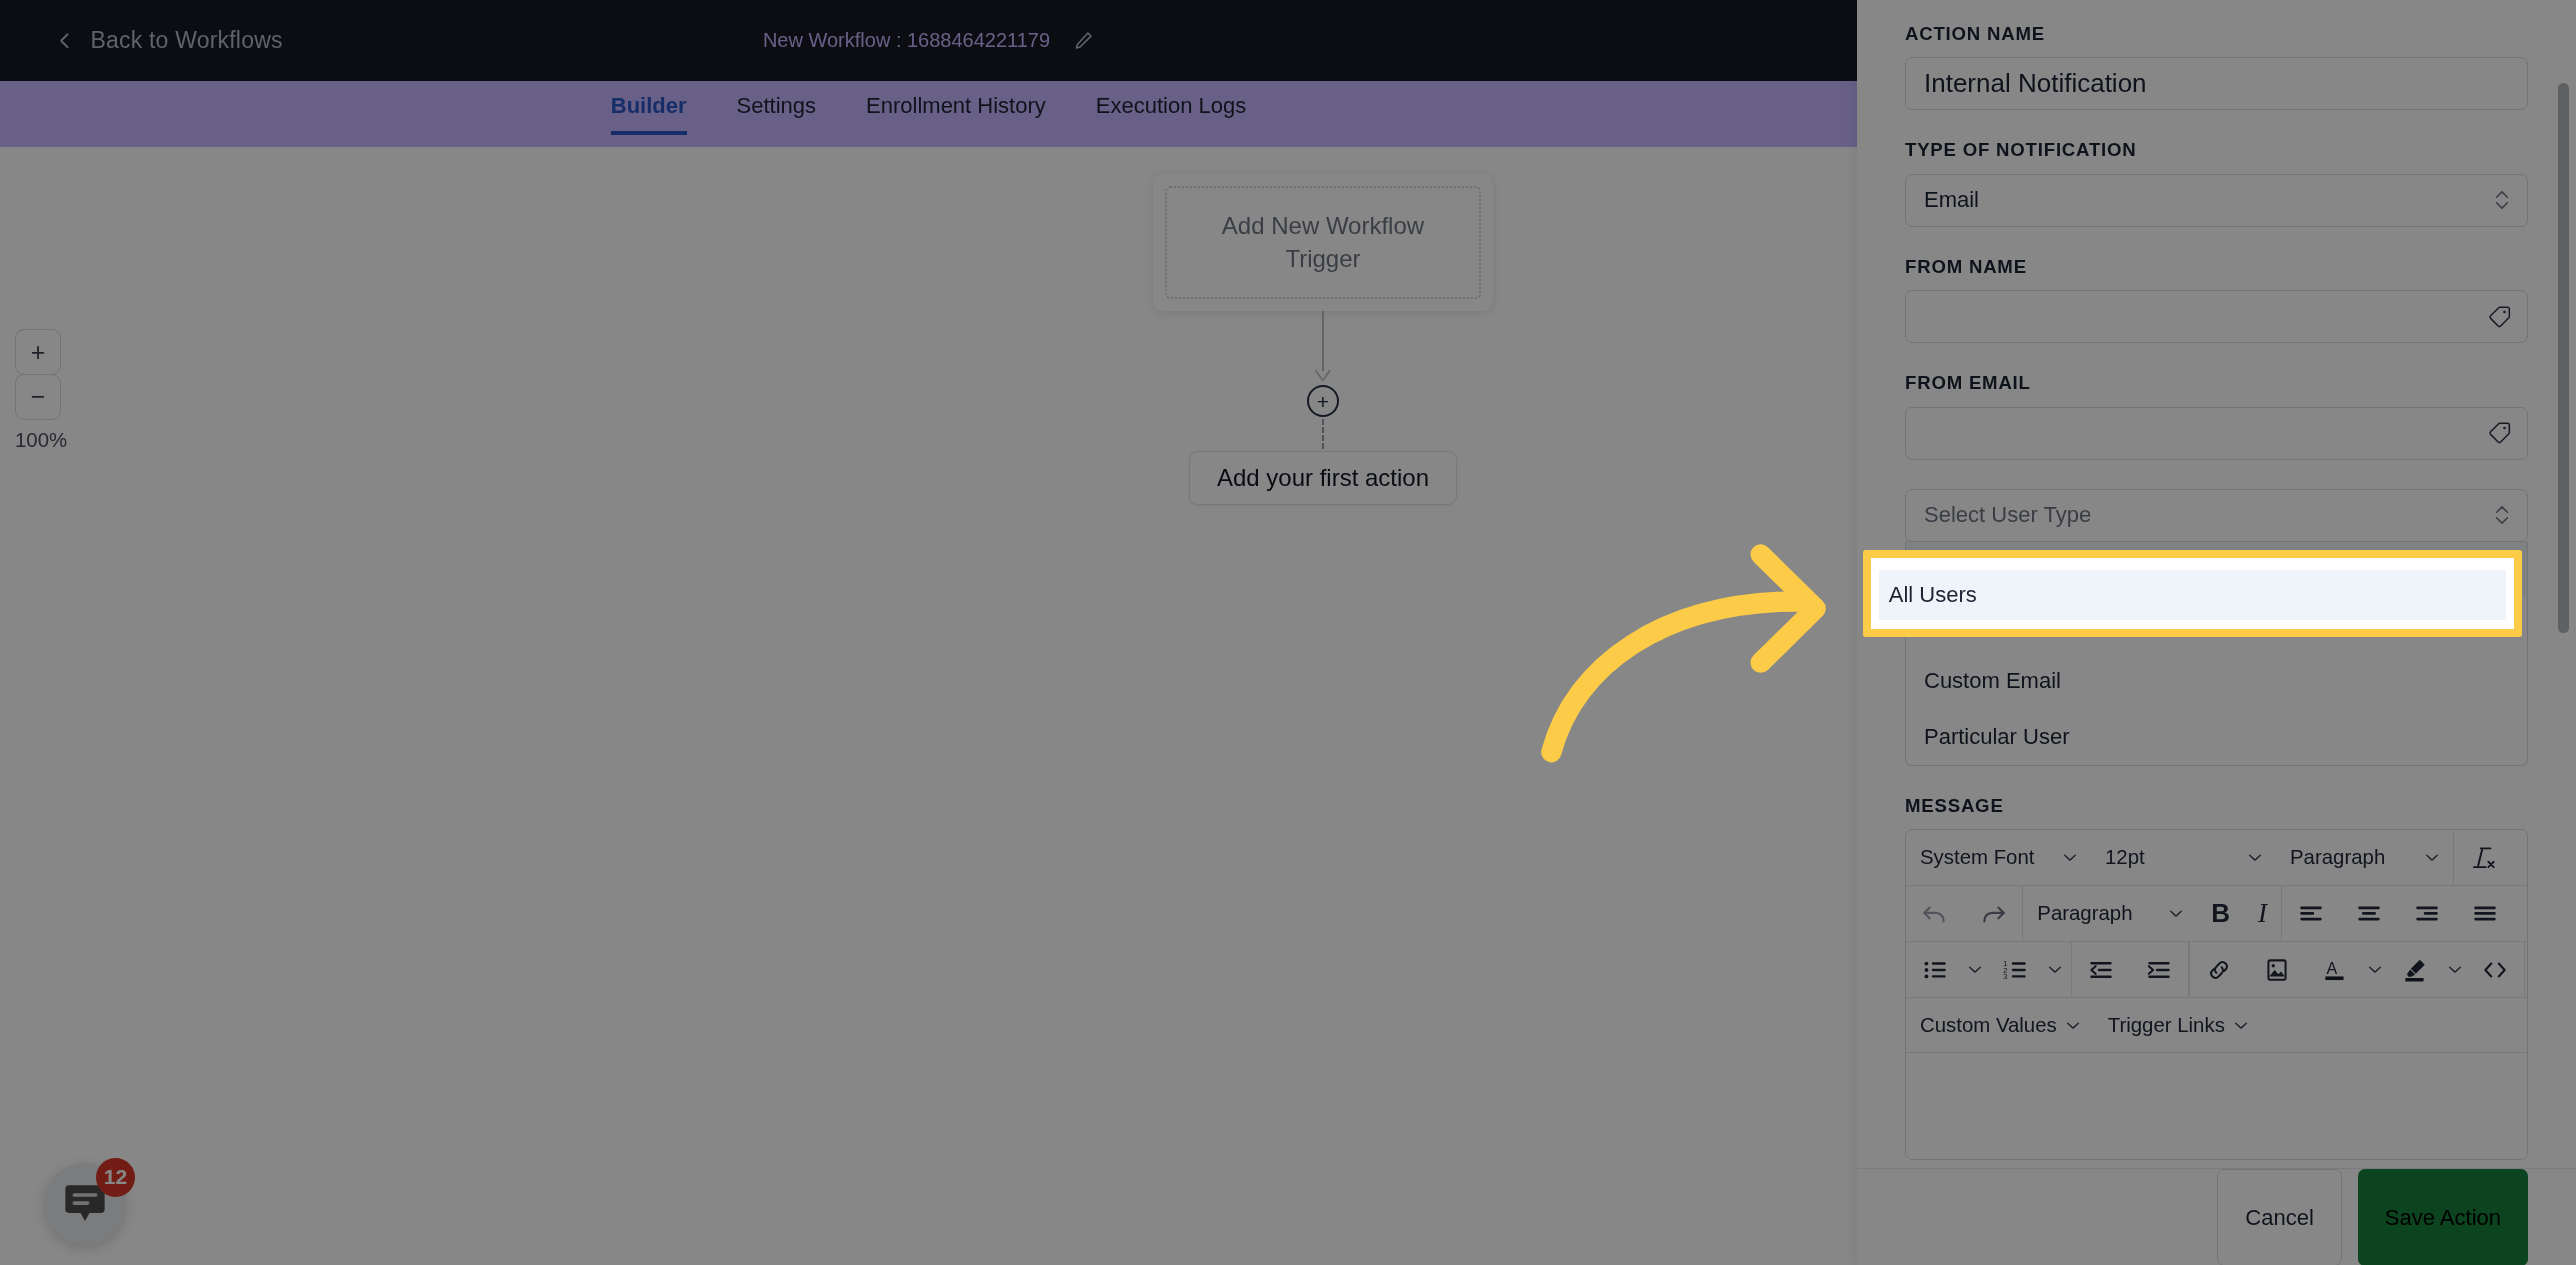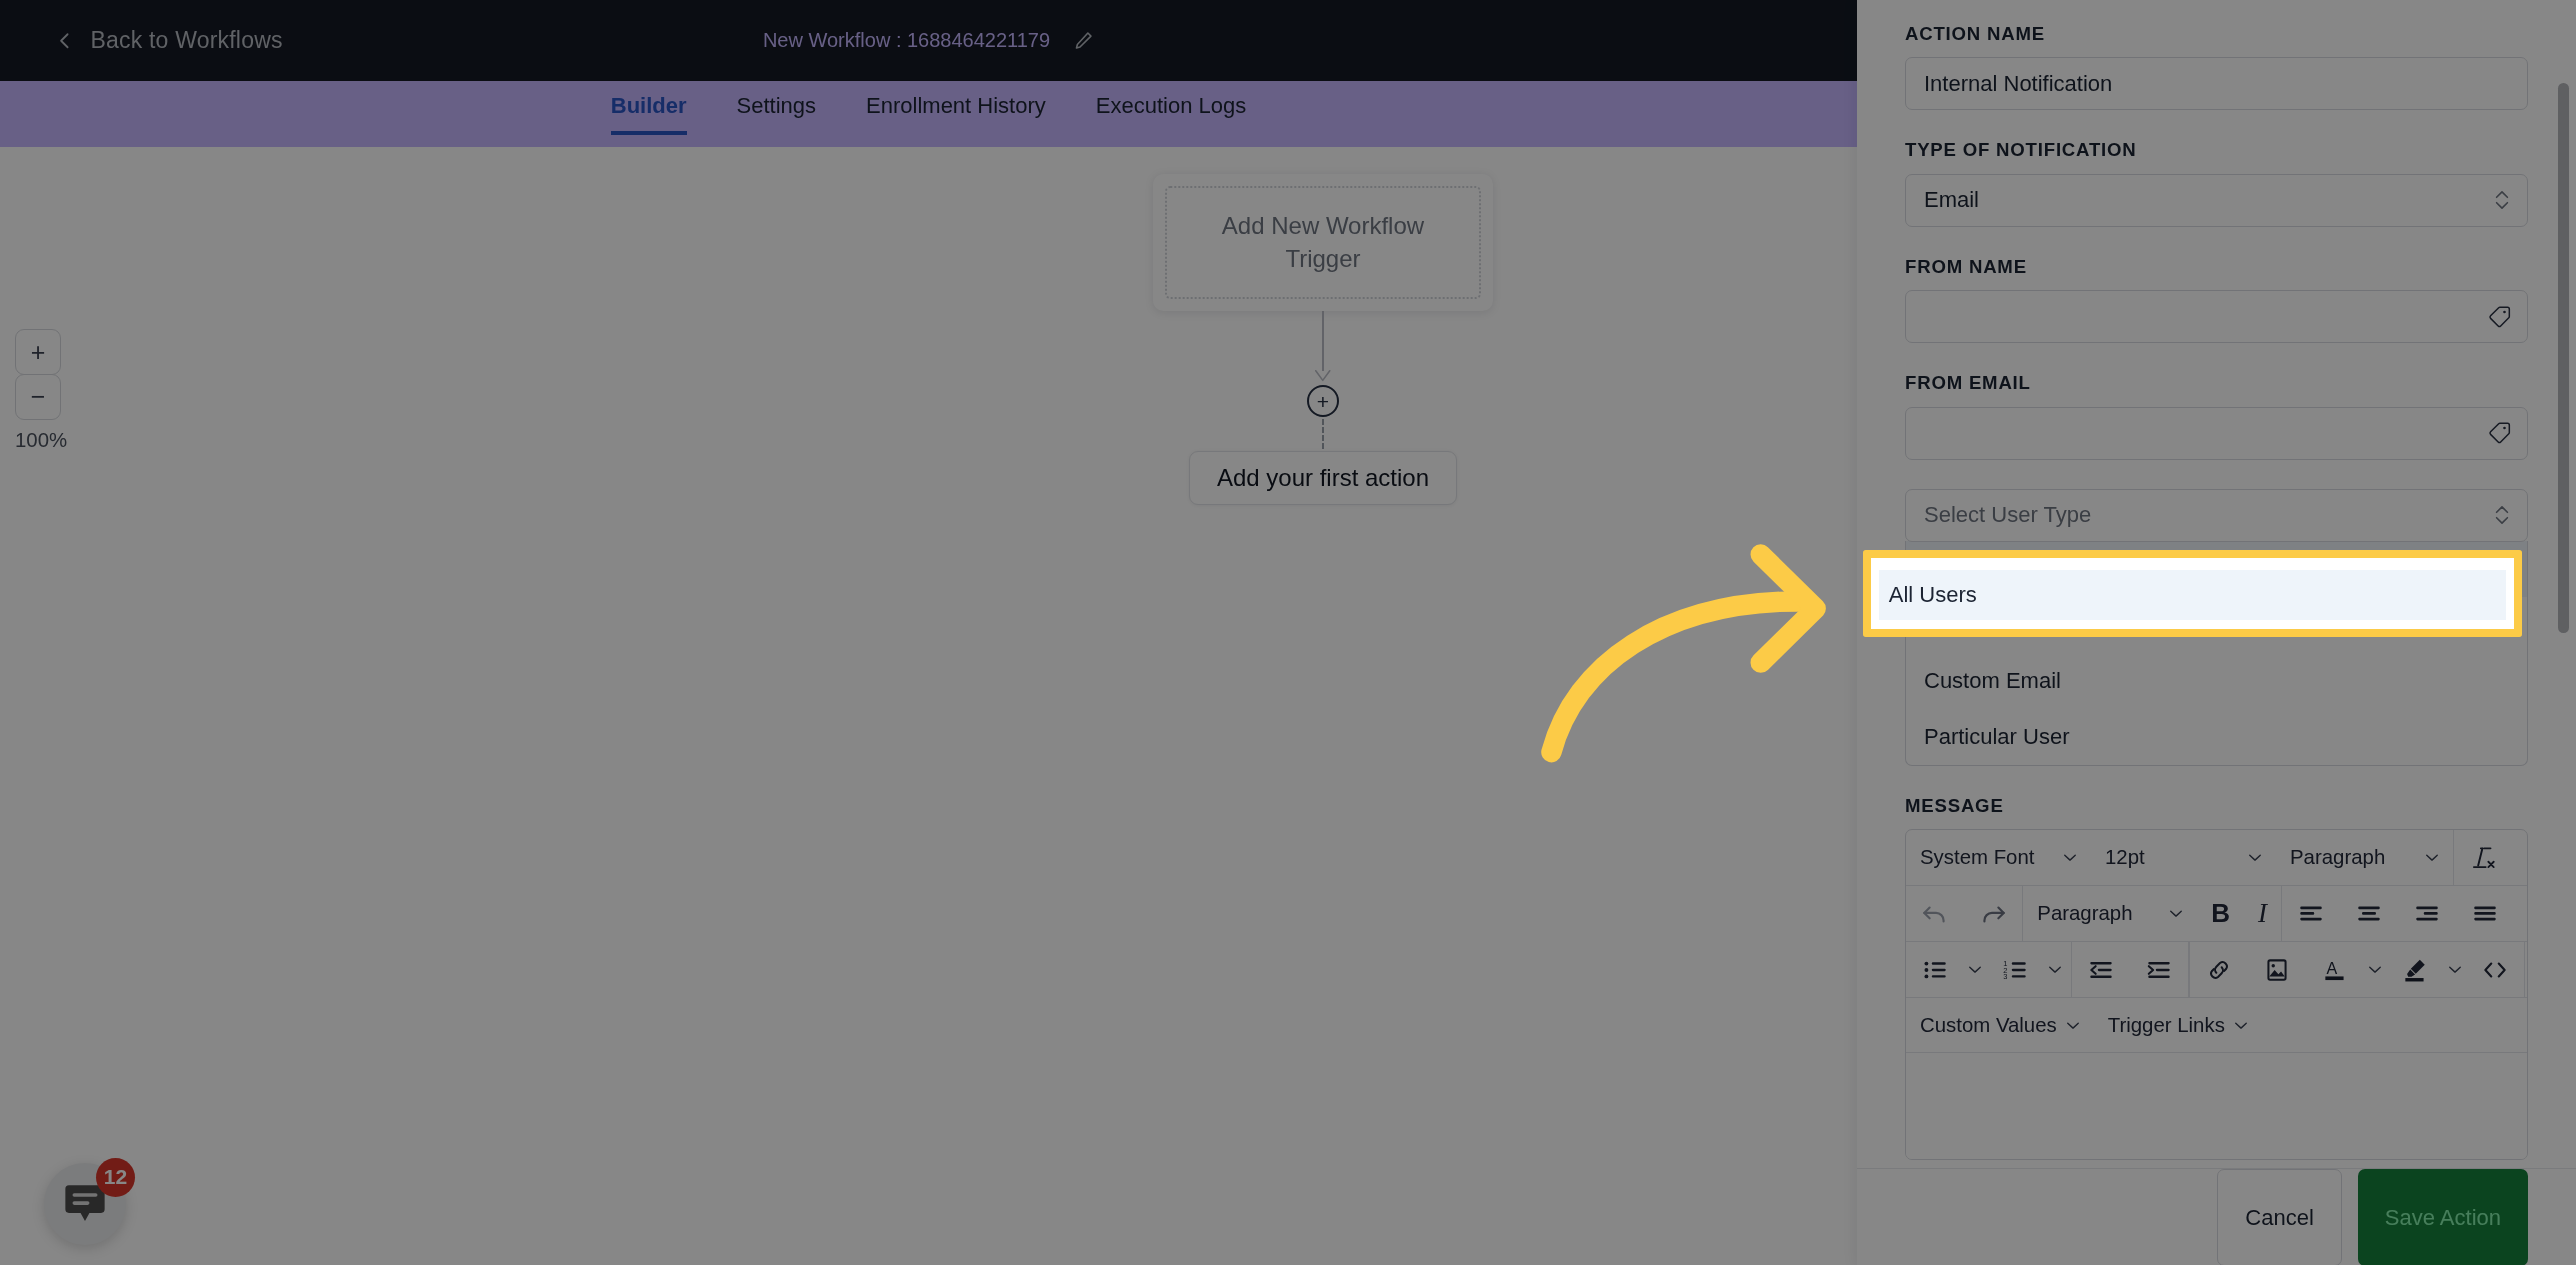--- a/index.html
+++ b/index.html
@@ -129,21 +129,21 @@
 
   .field-label {
     font-size: 18.6px; font-weight: 700; letter-spacing: 0.8px; color: #1c2433;
     text-transform: uppercase; margin-bottom: 12.4px;
   }
   .field-group { margin-bottom: 29px; }
   .field-group:first-child { padding-top: 23px; }
 
   .text-input {
     width: 100%; height: 53px; border: 1.3px solid #d8dae0; border-radius: 7px;
-    background: #ffffff; font-size: 22px; color: #1c2433;
+    background: #ffffff; font-size: 26px; color: #1c2433;
     padding: 0 18px; font-family: "Liberation Sans", sans-serif;
   }
   .input-wrap { position: relative; }
   .input-wrap .trailing-icon {
     position: absolute; right: 16px; top: 50%; transform: translateY(-50%);
     width: 25px; height: 25px; cursor: pointer;
   }
   .select-box {
     width: 100%; height: 53px; border: 1.3px solid #d8dae0; border-radius: 7px;
     background: #ffffff; display: flex; align-items: center; padding: 0 18px;
@@ -182,21 +182,21 @@
   .panel-footer {
     height: 98px; border-top: 1.3px solid #e6e8ec; background: #ffffff;
     display: flex; justify-content: flex-end; gap: 16px;
     padding: 0 48px;
   }
   .btn {
     font-size: 22px; border-radius: 7px; padding: 13.3px 27px; cursor: pointer;
     font-family: "Liberation Sans", sans-serif;
   }
   .btn-cancel { background: #ffffff; border: 1.3px solid #d8dae0; color: #1c2433; }
-  .btn-save { background: #16803c; border: none; color: #86efac; }
+  .btn-save { background: #16803c; border: none; color: #000000; }
 
   
   .dim-overlay {
     position: absolute; inset: 0; background: rgba(0,0,0,0.47);
     pointer-events: none;
   }
 
   
   .annotation-layer { position: absolute; inset: 0; pointer-events: none; }
   .arrow-svg { position: absolute; left: 1539px; top: 532px; width: 337px; height: 240px; }

